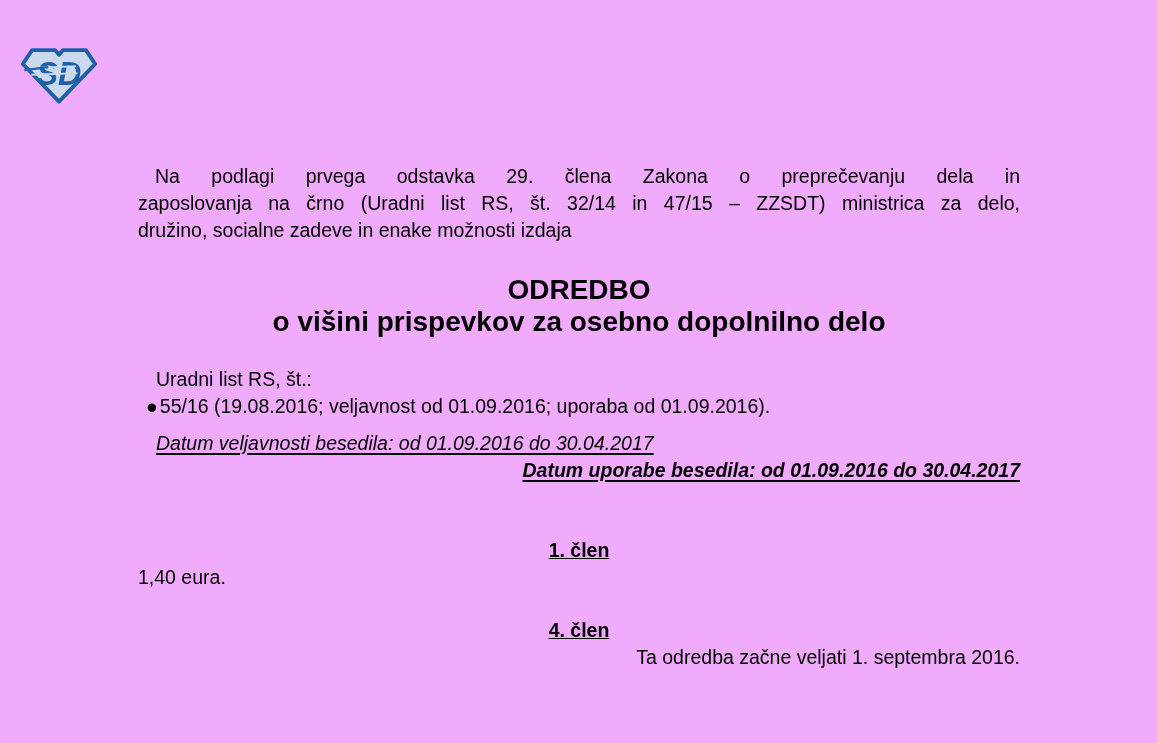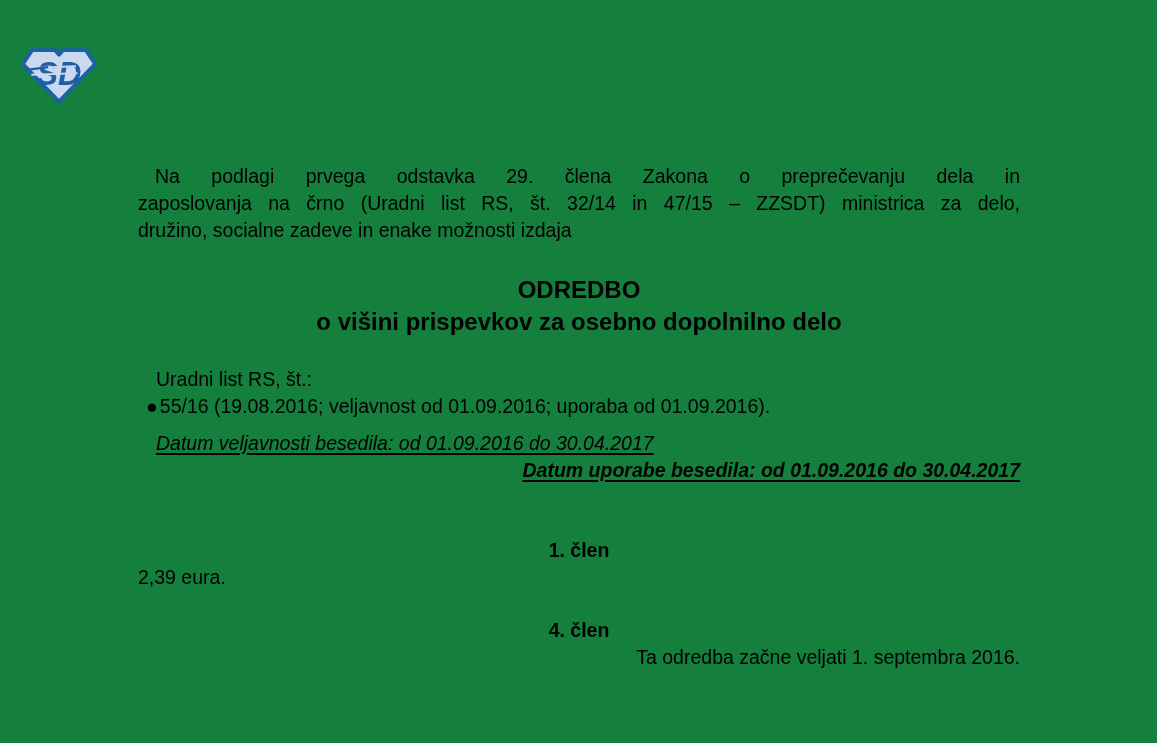--- a/index.html
+++ b/index.html
@@ -4,21 +4,21 @@
 <style>
   html, body {
     margin: 0;
     padding: 0;
     background: #ffffff;
   }
   .page {
     position: relative;
     width: 1157px;
     height: 743px;
-    background: #15803d;
+    background: #f0abfc;
     font-family: "Liberation Sans", sans-serif;
     color: #000000;
     overflow: hidden;
   }
   .logo {
     position: absolute;
     left: 20px;
     top: 44px;
     width: 78px;
     height: 60px;
@@ -40,21 +40,21 @@
     text-align-last: justify;
   }
   .indent {
     text-indent: 17px;
     text-align: right;
   }
   .title-block {
     margin-top: 30px;
     text-align: center;
     font-weight: bold;
-    font-size: 24px;
+    font-size: 28px;
     line-height: 32px;
   }
   .gazette {
     margin-top: 28px;
   }
   .gz-label {
     padding-left: 18px;
   }
   .gz-item {
     padding-left: 8px;
@@ -78,20 +78,21 @@
   }
   .article-1 {
     margin-top: 53px;
   }
   .article-2 {
     margin-top: 26px;
   }
   .art-heading {
     text-align: center;
     font-weight: bold;
+    text-decoration: underline;
   }
 </style>
 </head>
 <body>
 
 <div class="page">
 
   <svg class="logo" viewBox="0 0 100 78" aria-hidden="true">
     <polygon points="3,26 15,8 45,8 50,14 55,8 85,8 97,26 50,75" fill="#c9d9ee" stroke="#1e5fa8" stroke-width="5" stroke-linejoin="round"></polygon>
     <text x="50" y="53" text-anchor="middle" font-size="42" font-weight="bold" font-style="italic" fill="#1e5fa8">SD</text>
@@ -122,21 +123,21 @@
       </div>
     </div>
 
     <div class="validity">
       <div class="vline">Datum veljavnosti besedila: od 01.09.2016 do 30.04.2017</div>
       <div class="vline bold">Datum uporabe besedila: od 01.09.2016 do 30.04.2017</div>
     </div>
 
     <div class="article article-1">
       <div class="art-heading">1. člen</div>
-      <div>2,39 eura.</div>
+      <div>1,40 eura.</div>
     </div>
 
     <div class="article article-2">
       <div class="art-heading">4. člen</div>
       <div class="indent">Ta odredba začne veljati 1. septembra 2016.</div>
     </div>
 
   </div>
 </div>
 

